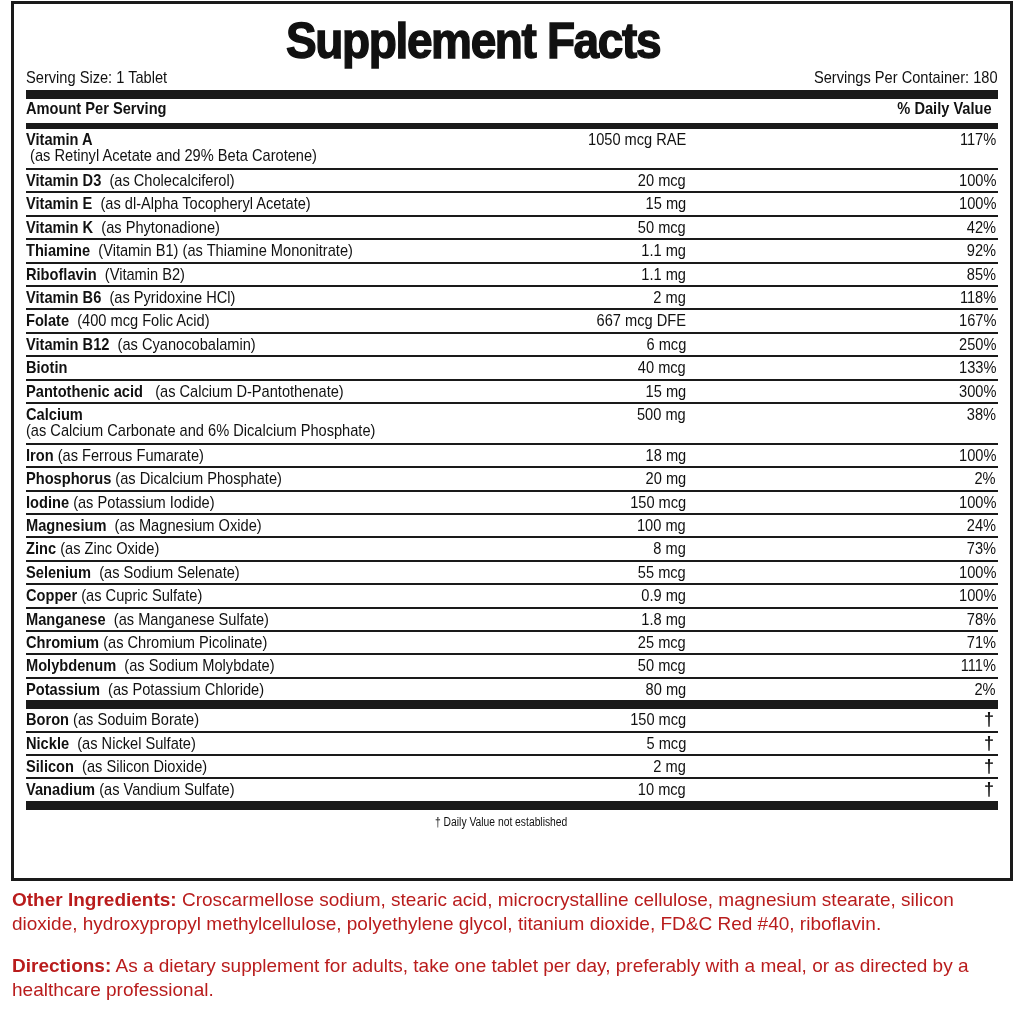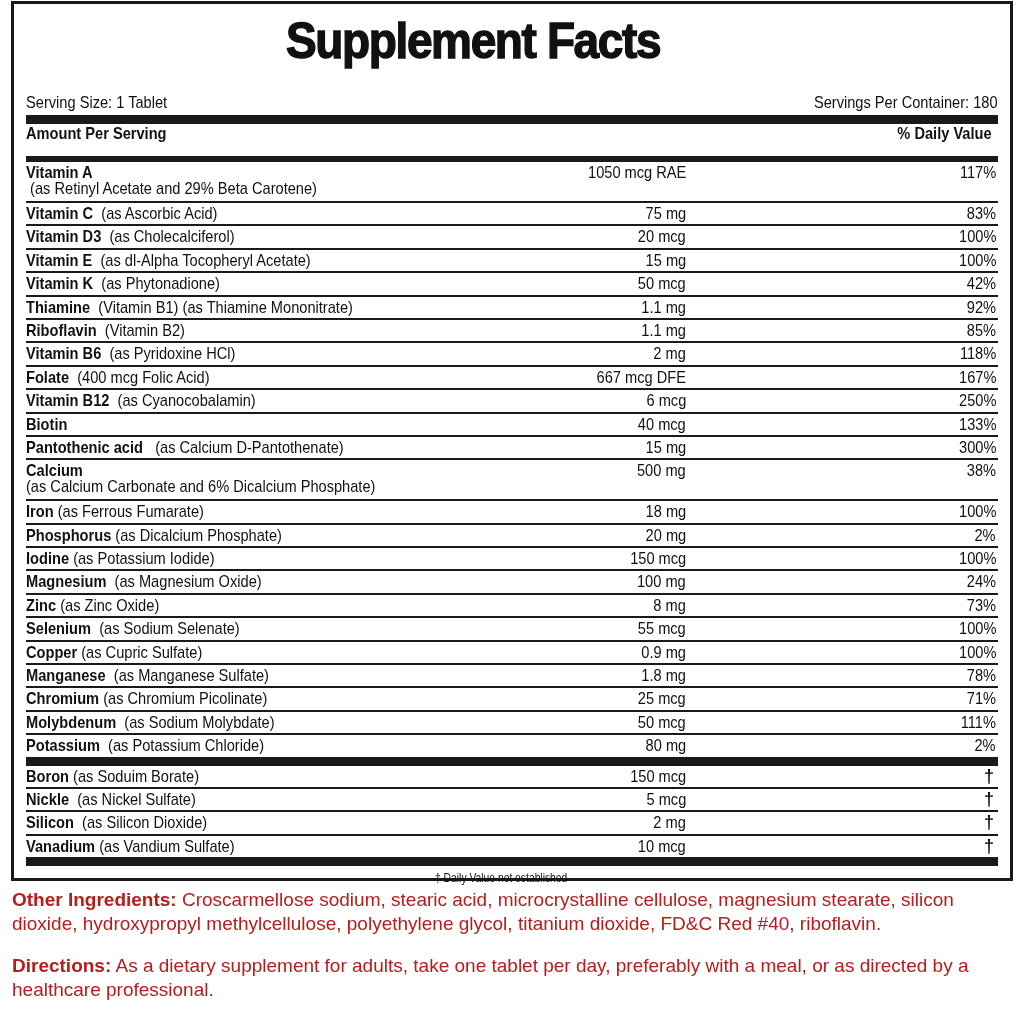--- a/index.html
+++ b/index.html
@@ -8,27 +8,27 @@
     position: absolute; left: 11px; top: 1px; width: 996px; height: 874px;
     border: 3px solid #1a1a1a; box-sizing: content-box;
   }
   .inner { position: absolute; left: 12px; right: 12px; top: 0; text-align: center; }
   .title {
     font-family: "Liberation Sans", sans-serif; font-weight: 900; font-size: 50px;
     letter-spacing: -1.5px; line-height: 50px; margin-top: 12px; height: 52px;
     transform: scaleX(0.92); transform-origin: left center; color: #111;
     -webkit-text-stroke: 1.4px #111;
   }
-  .serving-line { display: flex; justify-content: space-between; font-size: 17px; line-height: 20px; height: 22px; transform-origin: left; margin-top: 25px; }
+  .serving-line { display: flex; justify-content: space-between; font-size: 17px; line-height: 20px; height: 22px; transform-origin: left; }
   .serving-line span { font-family: "Liberation Sans", sans-serif; }
   .cond-r { display: inline-block; transform: scaleX(0.86); transform-origin: right center; }
   .cond-l { display: inline-block; transform: scaleX(0.86); transform-origin: left center; }
   .bar-thick { height: 9px; background: #1a1a1a; }
   .bar-med { height: 6px; background: #1a1a1a; }
-  .header-row { display: flex; justify-content: space-between; font-weight: bold; font-size: 17px; line-height: 20px; height: 32px; padding-right: 6px; }
+  .header-row { display: flex; justify-content: space-between; font-weight: bold; font-size: 17px; line-height: 20px; height: 24px; padding-right: 6px; }
   .row { position: relative; border-bottom: 2px solid #1a1a1a; height: 21.4px; font-size: 17px; line-height: 21px; }
   .row.two { height: 39px; }
   .row.last-before-bar { border-bottom: none; }
   .row .name { position: absolute; left: 0; top: 0; white-space: nowrap; transform: scaleX(0.86); transform-origin: left center; }
   .row .name b { font-weight: bold; }
   .row .sub { position: absolute; left: 0; top: 17px; white-space: nowrap; transform: scaleX(0.86); transform-origin: left center; line-height: 19px; }
   .row .amt { position: absolute; right: 312px; top: 0; white-space: nowrap; transform: scaleX(0.86); transform-origin: right center; }
   .row .dv { position: absolute; right: 2px; top: 0; white-space: nowrap; transform: scaleX(0.86); transform-origin: right center; }
   .row .dagger { position: absolute; right: 4px; top: 0; font-weight: bold; font-size: 18px; }
   .footnote { font-size: 12px; line-height: 22px; height: 24px; padding-top: 1px; }
@@ -57,25 +57,20 @@
 
     <div id="nutrient-rows">
 
       <div class="row two">
         <span class="name"><b>Vitamin A</b></span>
         <span class="sub">&nbsp;<span>(as Retinyl Acetate and 29% Beta Carotene)</span></span>
         <span class="amt">1050 mcg RAE</span>
         <span class="dv">117%</span>
       </div>
       <div class="row">
-          <span class="name"><b>Vitamin C</b>&nbsp;&nbsp;<span>(as Ascorbic Acid)</span></span>
-          <span class="amt">75 mg</span>
-          <span class="dv">83%</span>
-        </div>
-      <div class="row">
           <span class="name"><b>Vitamin D3</b>&nbsp;&nbsp;<span>(as Cholecalciferol)</span></span>
           <span class="amt">20 mcg</span>
           <span class="dv">100%</span>
         </div>
       <div class="row">
           <span class="name"><b>Vitamin E</b>&nbsp;&nbsp;<span>(as dl-Alpha Tocopheryl Acetate)</span></span>
           <span class="amt">15 mg</span>
           <span class="dv">100%</span>
         </div>
       <div class="row">

